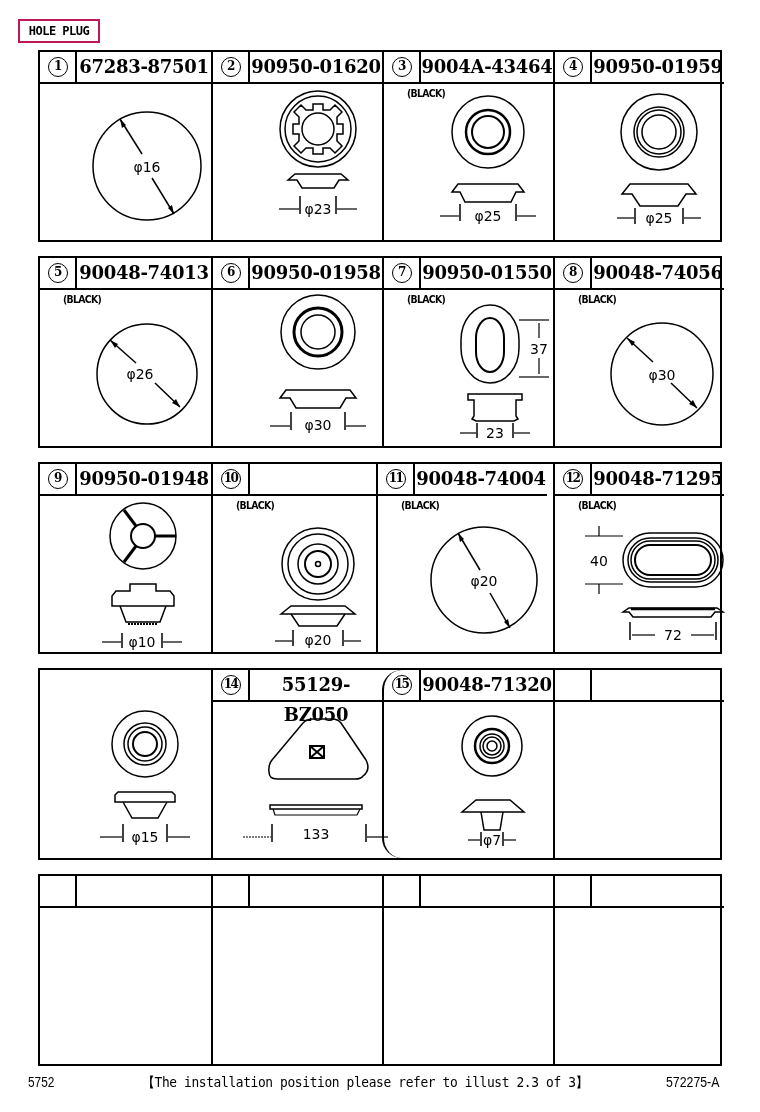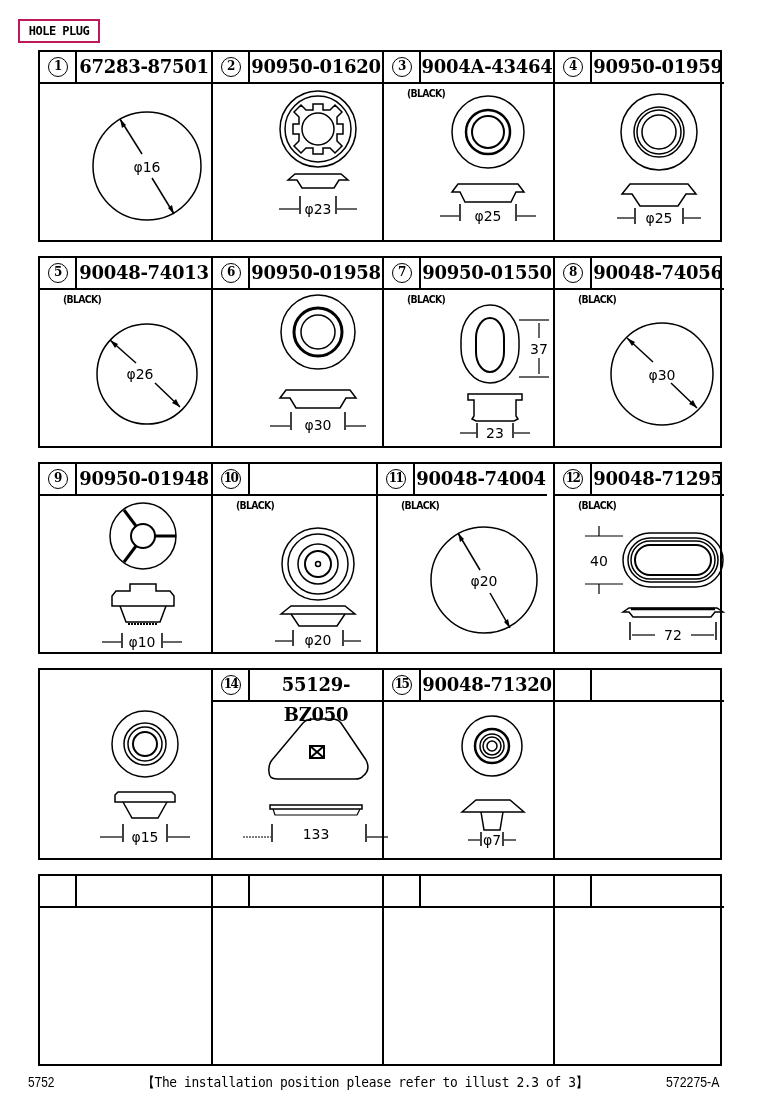--- a/index.html
+++ b/index.html
@@ -352,21 +352,21 @@
         <rect x="37" y="103" width="92" height="4" fill="none" stroke="#000" stroke-width="1.5"></rect>
         <path d="M40,107 L42,113 H124 L127,107" fill="none" stroke="#000" stroke-width="1.2"></path>
         <line x1="39" y1="122" x2="39" y2="140" stroke="#000" stroke-width="1.5"></line>
         <line x1="133" y1="122" x2="133" y2="140" stroke="#000" stroke-width="1.5"></line>
         <line x1="10" y1="135" x2="38" y2="135" stroke="#000" stroke-width="1.2" stroke-dasharray="2,1"></line>
         <line x1="134" y1="135" x2="155" y2="135" stroke="#000" stroke-width="1.2"></line>
         <text x="83" y="137" text-anchor="middle">133</text>
       </svg>
     </div>
   </div>
-  <div class="cell" style="left:342px;">
+  <div class="cell" style="left:342px;border-radius:20px;">
     <div class="cell-head">
       <div class="idx">
           <div class="idx-circle two">15</div>
         </div>
       <div class="pn">90048-71320</div>
     </div>
     <div class="cell-body">
       <svg class="draw">
         <circle cx="88" cy="44" r="30" fill="none" stroke="#000" stroke-width="1.5"></circle>
         <circle cx="88" cy="44" r="17" fill="none" stroke="#000" stroke-width="2.5"></circle>

